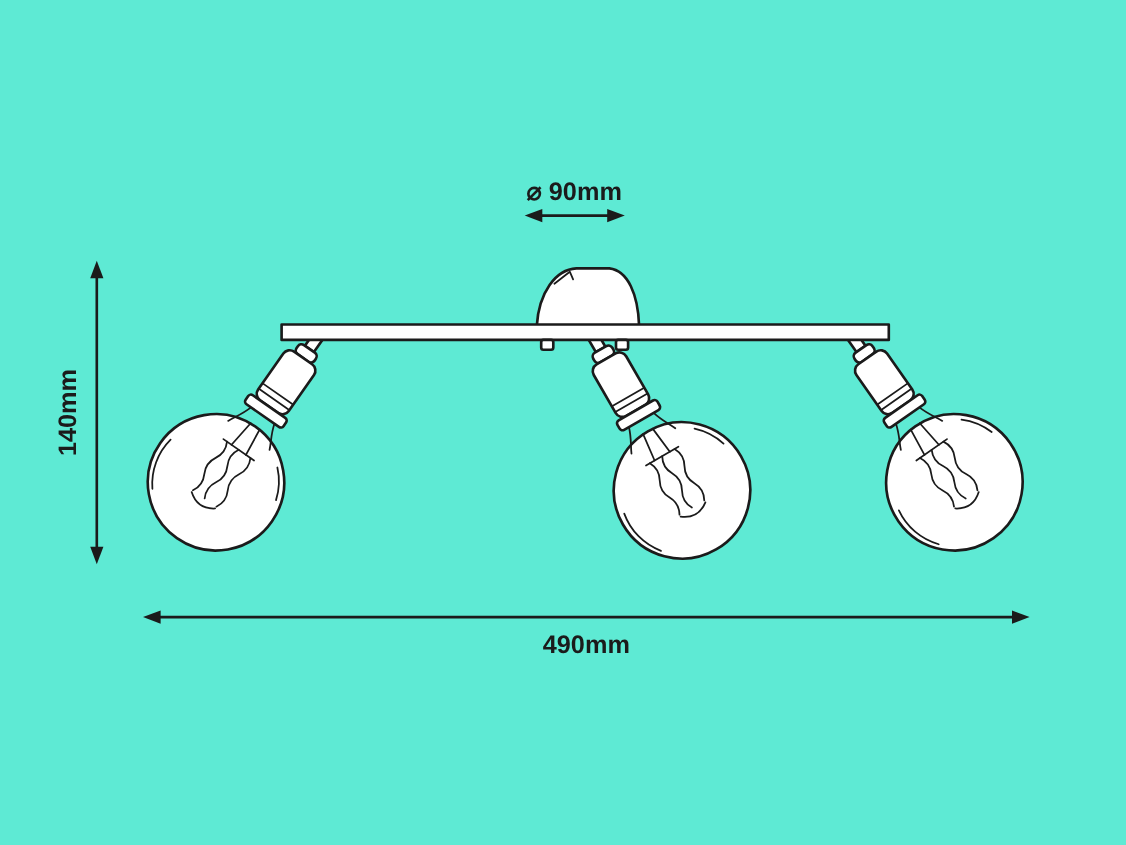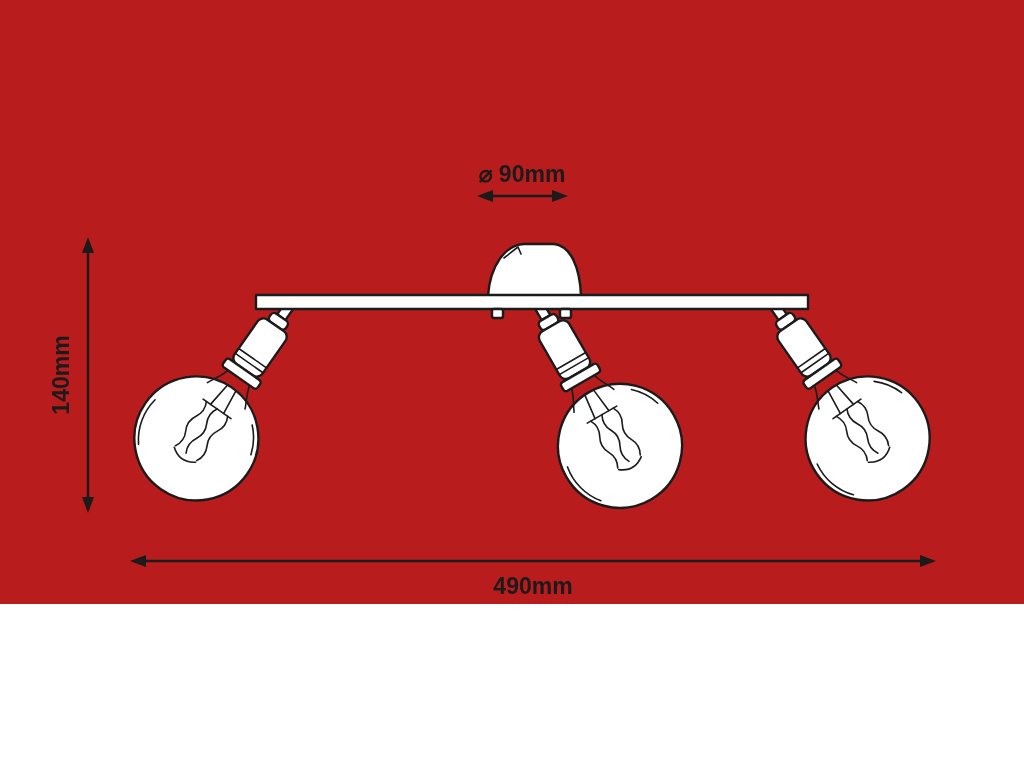--- a/index.html
+++ b/index.html
@@ -1,20 +1,20 @@
 <!DOCTYPE html>
 <html><head>
 <meta charset="utf-8">
 <style>
   html, body { margin: 0; padding: 0; background: #ffffff; }
   .page {
     position: relative;
     width: 1024px;
-    height: 604px;
-    background: #b91c1c;
+    height: 768px;
+    background: #5eead4;
     overflow: hidden;
     font-family: "Liberation Sans", sans-serif;
   }
   svg { display: block; }
   .ln   { fill: none; stroke: #1b1b1b; stroke-width: 2.4; stroke-linecap: round; stroke-linejoin: round; }
   .fw   { fill: #ffffff; }
   .thin { fill: none; stroke: #1b1b1b; stroke-width: 1.6; stroke-linecap: round; stroke-linejoin: round; }
   .dim  { fill: none; stroke: #1b1b1b; stroke-width: 2.4; }
   .arrow { fill: #1b1b1b; stroke: none; }
   .dimtext {

